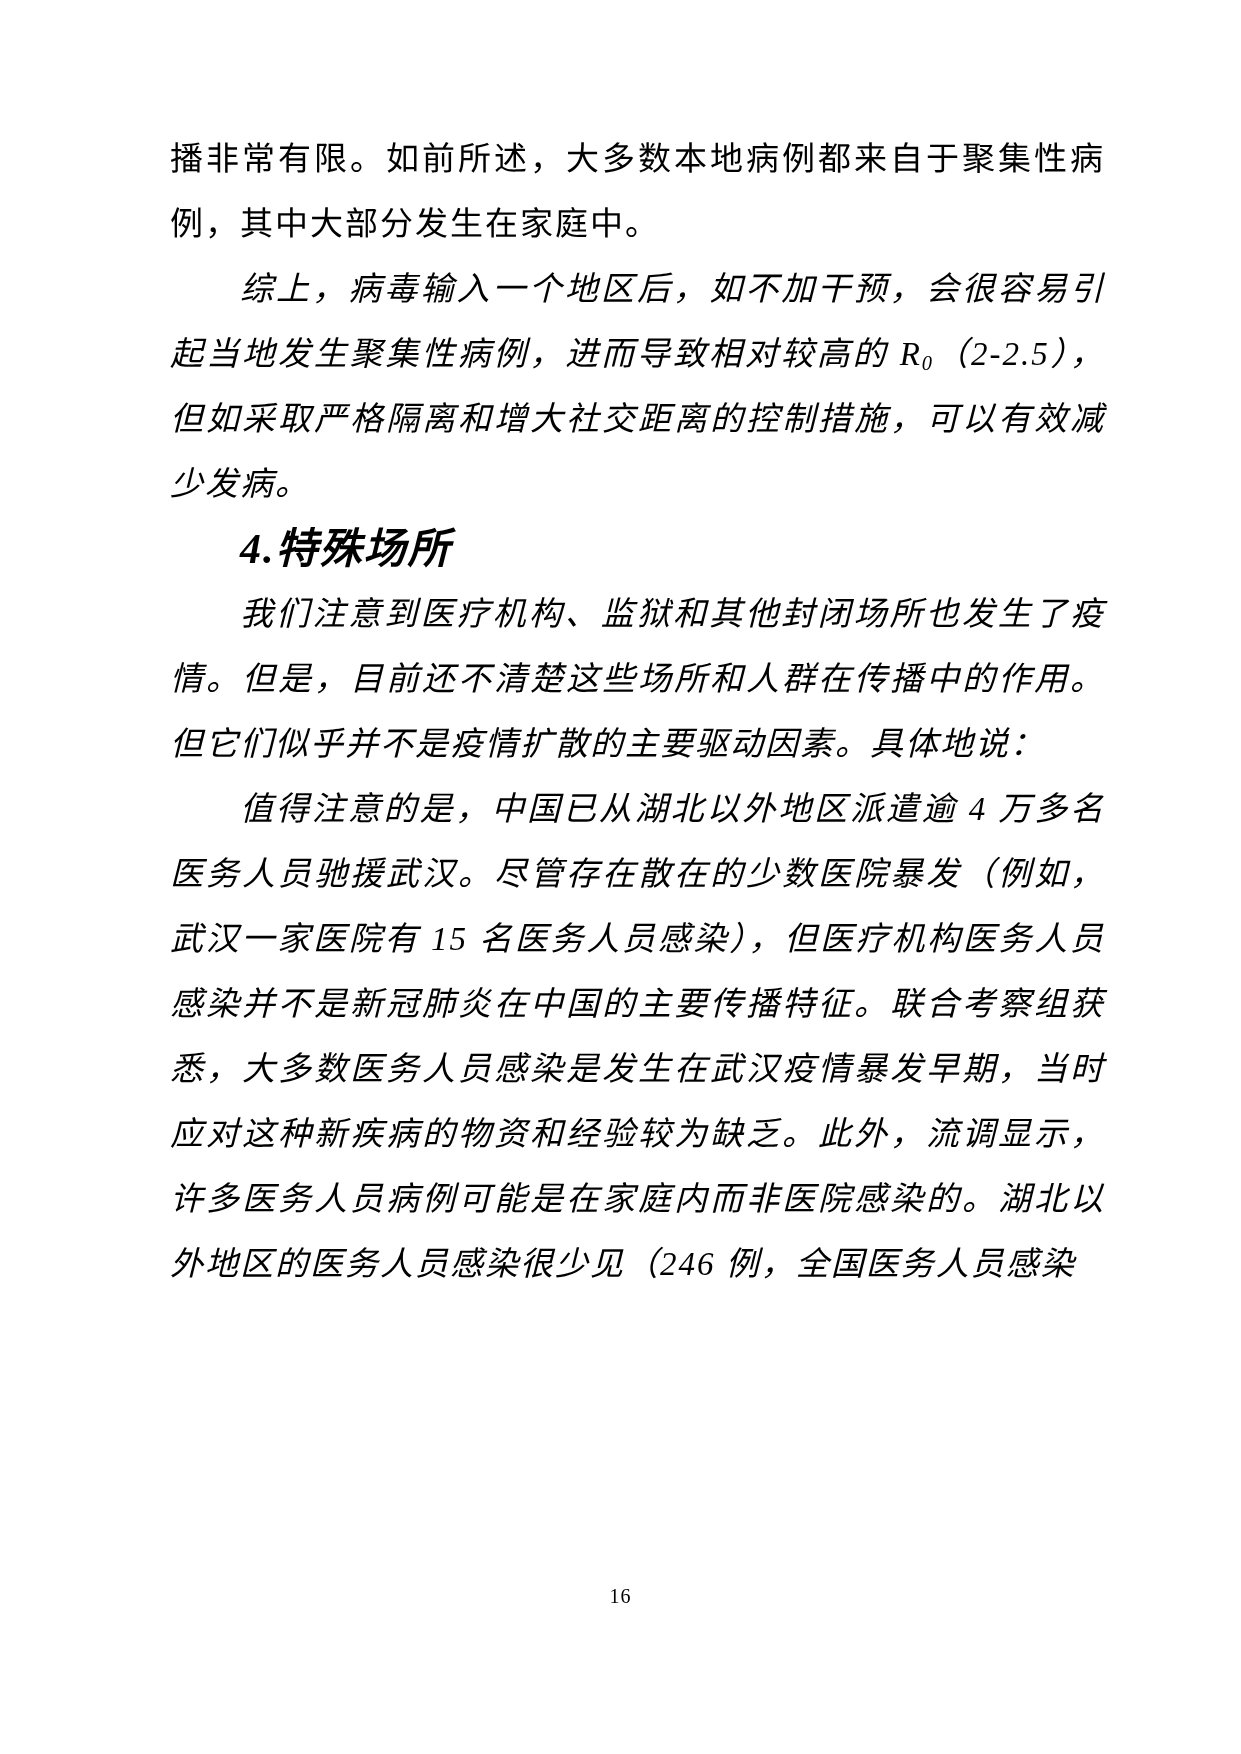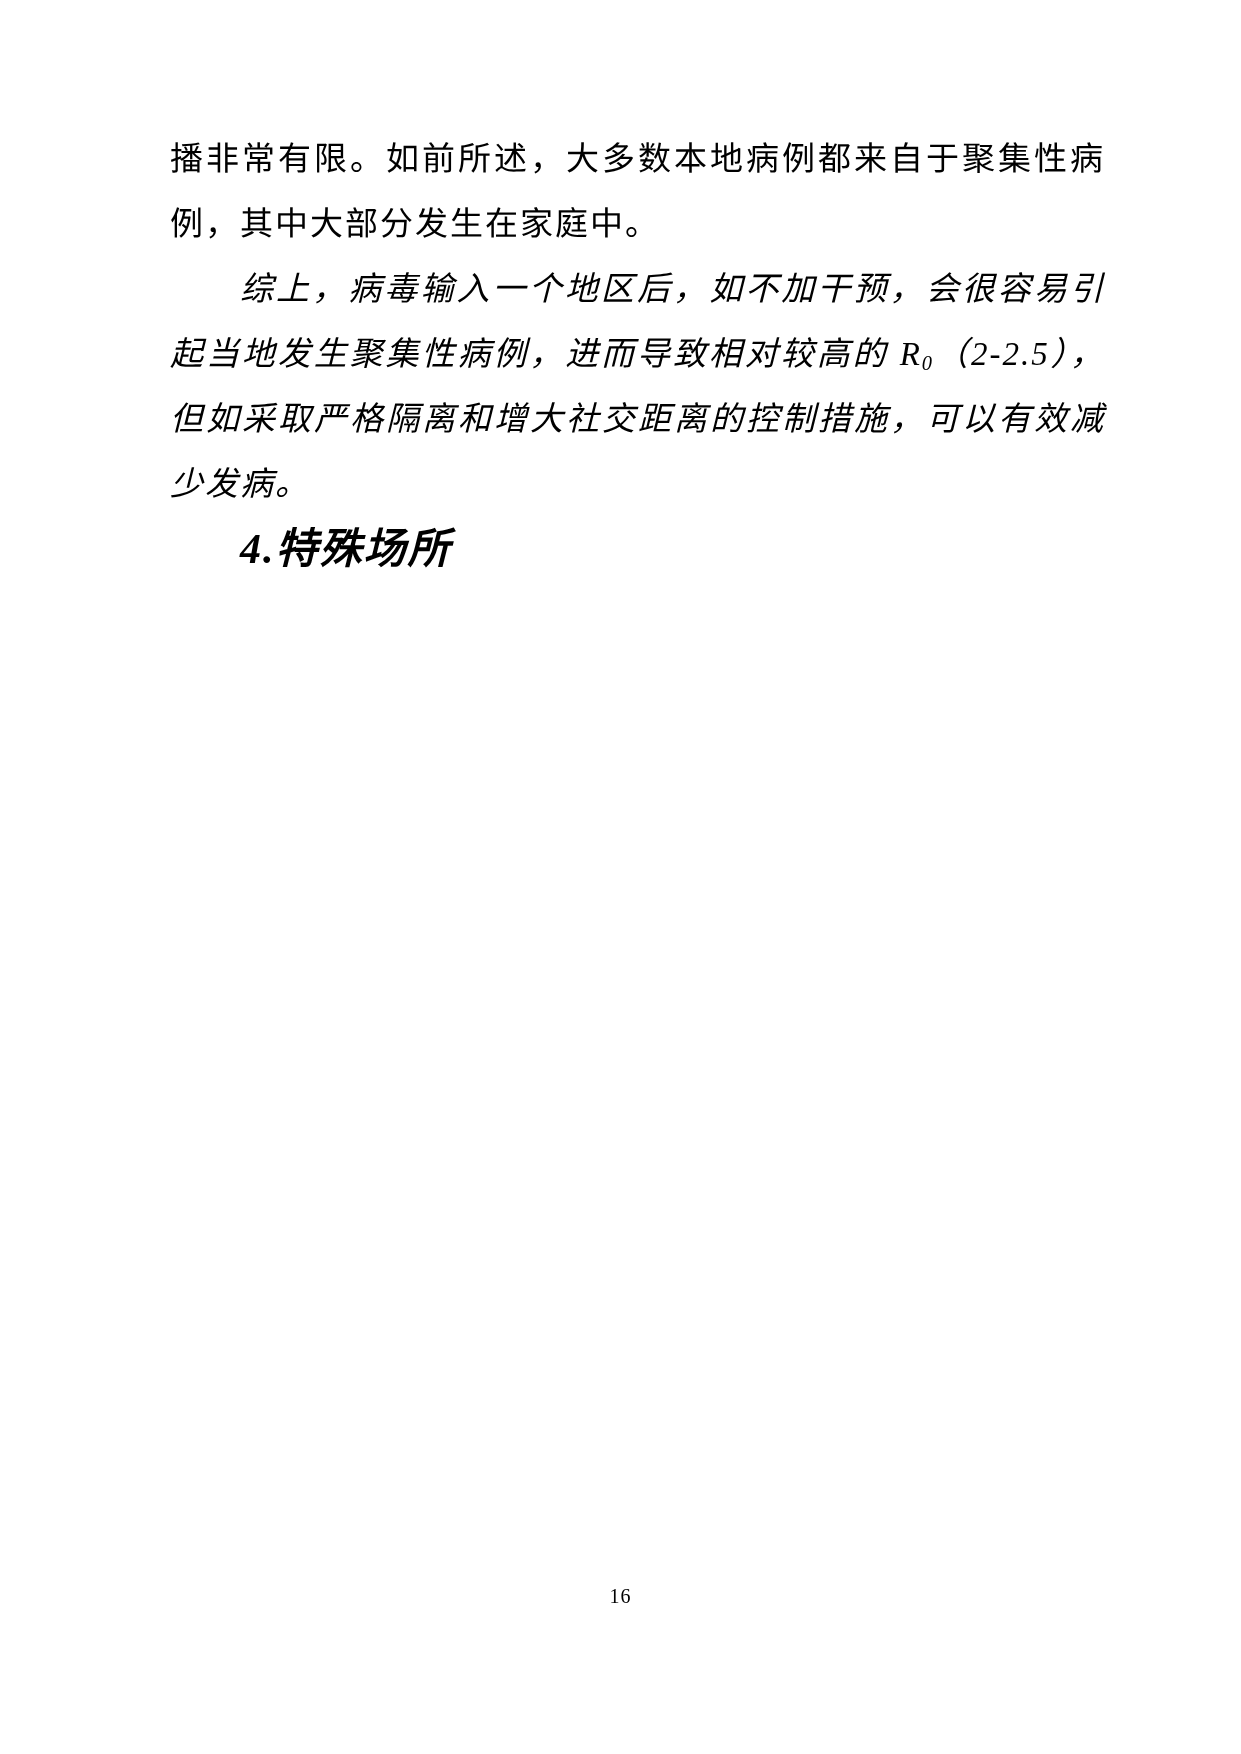--- a/index.html
+++ b/index.html
@@ -71,22 +71,24 @@
     <p class="para">
       <span>播非常有限。如前所述，大多数本地病例都来自于聚集性病例，其中大部分发生在家庭中。</span>
     </p>
 
     <p class="para indent">
       <span>综上，病毒输入一个地区后，如不加干预，会很容易引起当地发生聚集性病例，进而导致相对较高的 R</span><sub class="r-sub">0</sub><span>（2-2.5），但如采取严格隔离和增大社交距离的控制措施，可以有效减少发病。</span>
     </p>
 
     <h2 class="heading indent">4.特殊场所</h2>
 
+    <p class="para indent">我们注意到医疗机构、监狱和其他封闭场所也发生了疫情。但是，目前还不清楚这些场所和人群在传播中的作用。但它们似乎并不是疫情扩散的主要驱动因素。具体地说：</p>
 
 
+    <p class="para indent">值得注意的是，中国已从湖北以外地区派遣逾 4 万多名医务人员驰援武汉。尽管存在散在的少数医院暴发（例如，武汉一家医院有 15 名医务人员感染），但医疗机构医务人员感染并不是新冠肺炎在中国的主要传播特征。联合考察组获悉，大多数医务人员感染是发生在武汉疫情暴发早期，当时应对这种新疾病的物资和经验较为缺乏。此外，流调显示，许多医务人员病例可能是在家庭内而非医院感染的。湖北以外地区的医务人员感染很少见（246 例，全国医务人员感染</p>
 
   </main>
 
   <footer class="footer">
     <span class="page-number">16</span>
   </footer>
 
 </div>
 
 </body></html>

